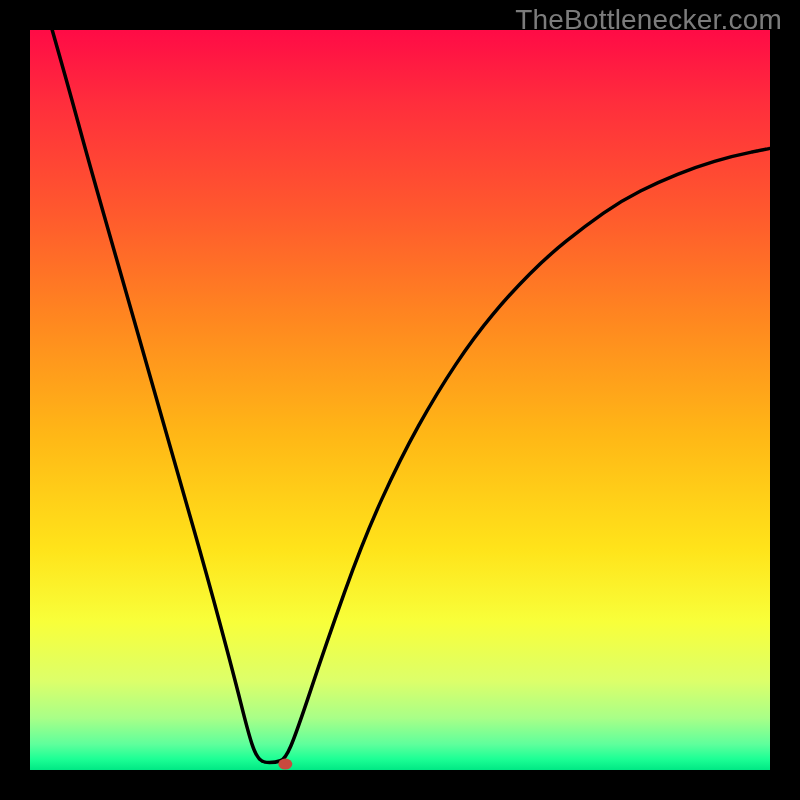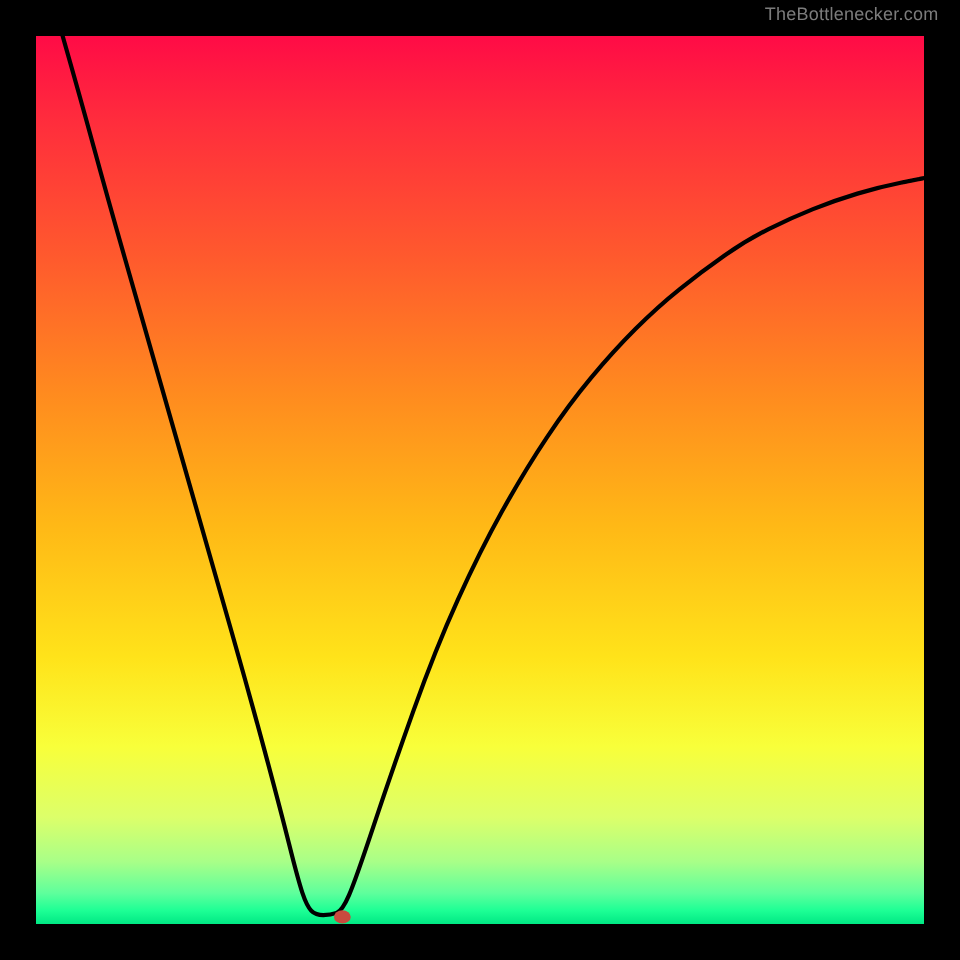--- a/index.html
+++ b/index.html
@@ -15,21 +15,21 @@
     position: relative;
     width: 800px;
     height: 800px;
     background: #000;
   }
   .watermark {
     position: absolute;
     top: 4px;
     right: 18px;
     color: #7c7c7c;
-    font-size: 15px;
+    font-size: 28px;
     font-weight: 500;
     letter-spacing: 0.2px;
     user-select: none;
   }
   svg {
     position: absolute;
     inset: 0;
     width: 800px;
     height: 800px;
     display: block;

